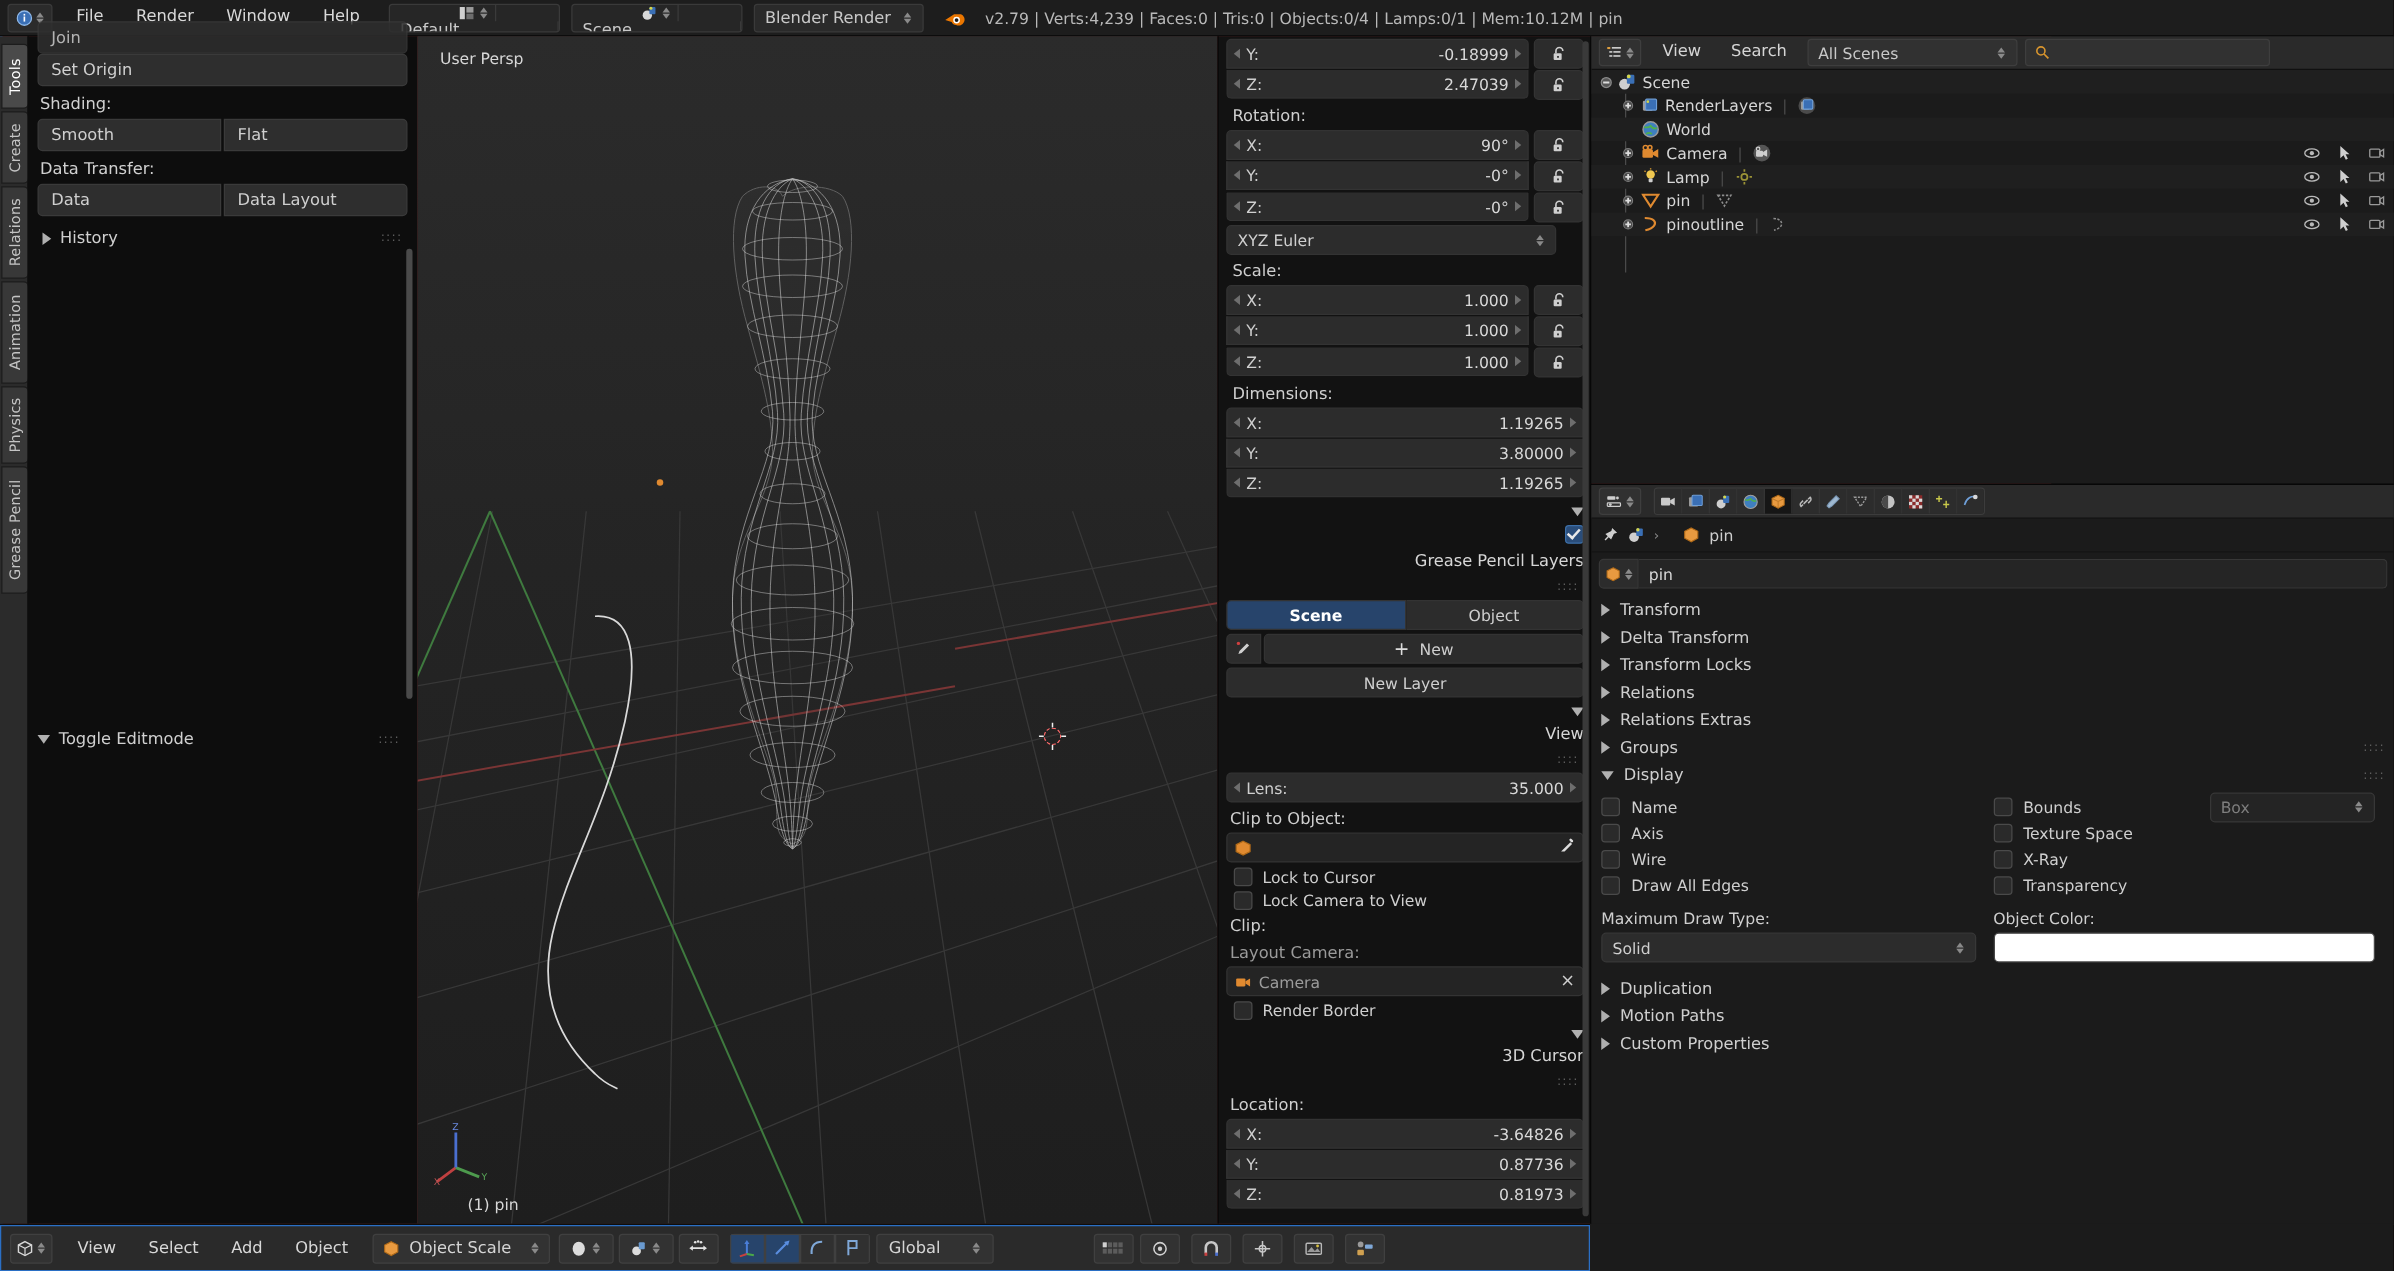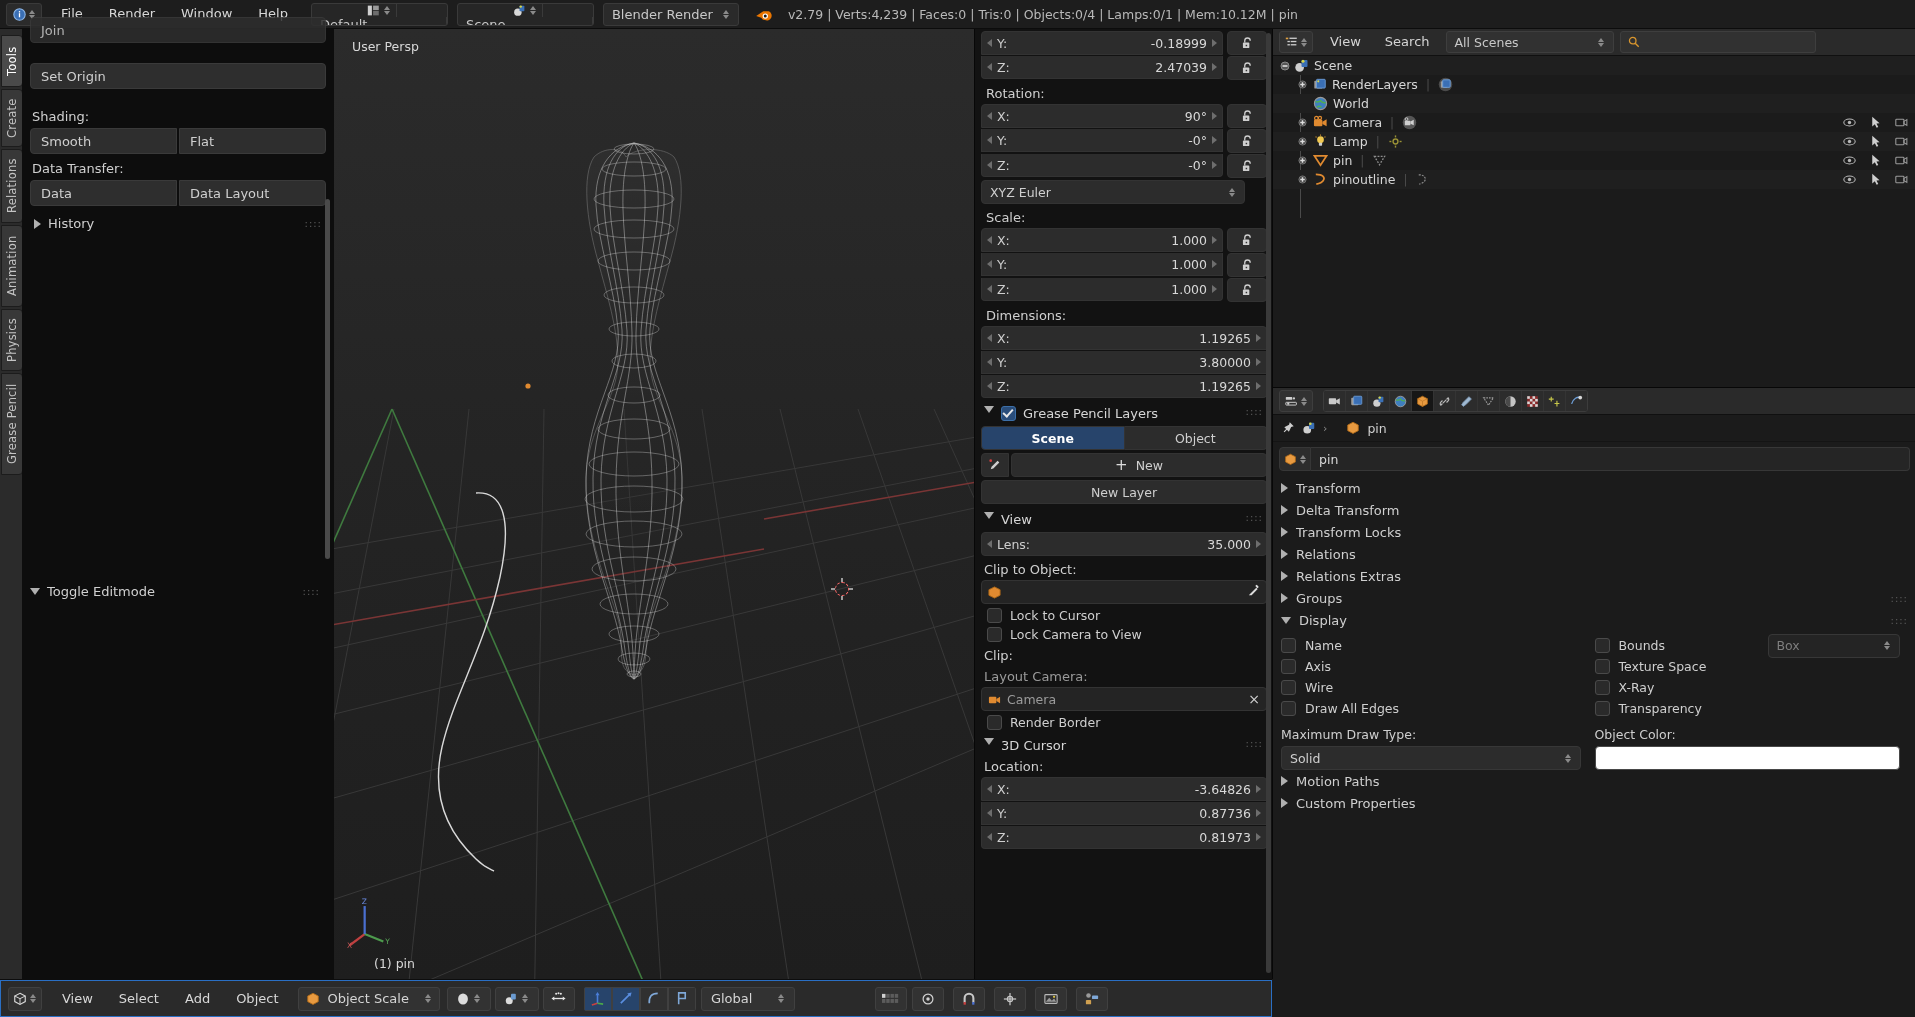--- a/index.html
+++ b/index.html
@@ -40,21 +40,21 @@
   .tabcol{position:absolute;left:0;top:29px;width:22px;height:950px;background:#2b2b2b;
     border-right:1px solid #0b0b0b;}
   .vtab{position:absolute;left:1px;width:20px;background:#383838;border:1px solid #1c1c1c;
     border-radius:4px 0 0 4px;color:#c4c4c4;font-size:11.5px;
     writing-mode:vertical-rl;text-orientation:mixed;transform:rotate(180deg);
     display:flex;align-items:center;justify-content:center;letter-spacing:.2px;}
   .vtab.active{background:#4a4a4a;color:#fff;}
   .toolshelf{position:absolute;left:22px;top:29px;width:312px;height:950px;background:#0d0d0d;}
   .ts-inner{position:relative;padding:0 8px;}
   .ts-btn{height:24px;background:#2e2e2e;border:1px solid #3a3a3a;border-radius:4px;
-    display:flex;align-items:center;padding-left:10px;color:#cfcfcf;font-size:13px;margin-bottom:20px;}
+    display:flex;align-items:center;padding-left:10px;color:#cfcfcf;font-size:13px;margin-bottom:0;}
   .ts-label{color:#d0d0d0;font-size:13px;margin:7px 0 4px 2px;}
   .ts-row{display:flex;gap:2px;margin-bottom:4px;}
   .ts-row .ts-btn{flex:1;margin-bottom:0;}
   .ts-row .ts-btn:first-child{border-radius:4px 0 0 4px;}
   .ts-row .ts-btn:last-child{border-radius:0 4px 4px 0;}
   .ts-tri{display:flex;align-items:center;gap:7px;color:#d0d0d0;font-size:13px;margin:10px 0 0 4px;}
   .tri-r{width:0;height:0;border-top:5px solid transparent;border-bottom:5px solid transparent;border-left:7px solid #b0b0b0;}
   .tri-d{width:0;height:0;border-left:5px solid transparent;border-right:5px solid transparent;border-top:7px solid #b0b0b0;}
   .scrollbar-v{position:absolute;background:#4a4a4a;border-radius:3px;width:5px;}
 
@@ -67,22 +67,22 @@
   .vp-objname{left:40px;bottom:8px;}
   .gizmo{position:absolute;left:12px;bottom:30px;width:56px;height:56px;}
   .cursor3d{position:absolute;width:20px;height:20px;}
   .cursor3d:before,.cursor3d:after{content:'';position:absolute;background:#ff6060;}
   .cursor3d .ring{position:absolute;inset:3px;border:1.4px dashed #ff6a6a;border-radius:50%;}
 
   
   .npanel{position:absolute;left:974px;top:29px;width:298px;height:950px;background:#121212;
     border-left:1px solid #070707;overflow:hidden;}
   .np-inner{padding:0 6px;}
-  .np-sectionhdr{display:flex;align-items:flex-start;gap:7px;color:#d6d6d6;font-size:13px;
-    margin:8px 0 5px 3px;}
+  .np-sectionhdr{display:flex;align-items:flex-end;gap:7px;color:#d6d6d6;font-size:13px;
+    margin:8px 0 5px 3px;flex-direction:column;}
   .np-dots{margin-left:auto;margin-right:4px;color:#5d5d5d;font-size:10px;letter-spacing:1px;}
   .np-lbl{color:#cfcfcf;font-size:13px;margin:6px 0 3px 5px;}
   .np-fieldrow{display:flex;gap:4px;margin-bottom:1px;align-items:stretch;}
   .np-field{flex:1;height:22px;background:#2c2c2c;border:1px solid #333;border-radius:4px;
     display:flex;align-items:center;padding:0 6px;color:#cfcfcf;font-size:12.5px;position:relative;}
   .np-field .k{color:#cfcfcf;margin-left:9px;}
   .np-field .v{margin-left:auto;margin-right:9px;color:#d8d8d8;}
   .np-field .arL{position:absolute;left:5px;width:0;height:0;
     border-top:4px solid transparent;border-bottom:4px solid transparent;border-right:5px solid #6e6e6e;}
   .np-field .arR{position:absolute;right:5px;width:0;height:0;
@@ -1127,20 +1127,24 @@
         </div>
         <div class="pr-cb">
           <span class="cbox"></span>
           <span>Transparency</span>
         </div>
         <div class="pr-sublbl">Object Color:</div>
         <div class="pr-swatch" style="margin-right:8px"></div>
       </div>
     </div>
 
+    <div class="pr-panel" style="margin-top:10px">
+      <i class="tri-r"></i>
+      <span>Duplication</span>
+    </div>
     <div class="pr-panel">
       <i class="tri-r"></i>
       <span>Motion Paths</span>
     </div>
     <div class="pr-panel">
       <i class="tri-r"></i>
       <span>Custom Properties</span>
     </div>
   </div>
 

